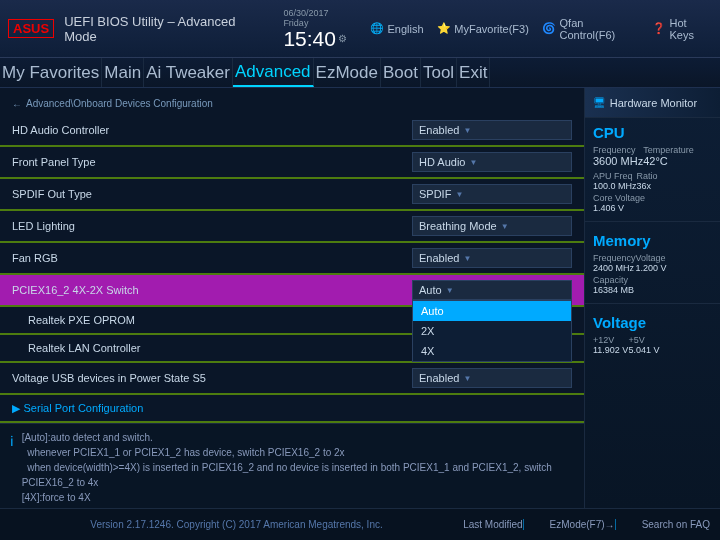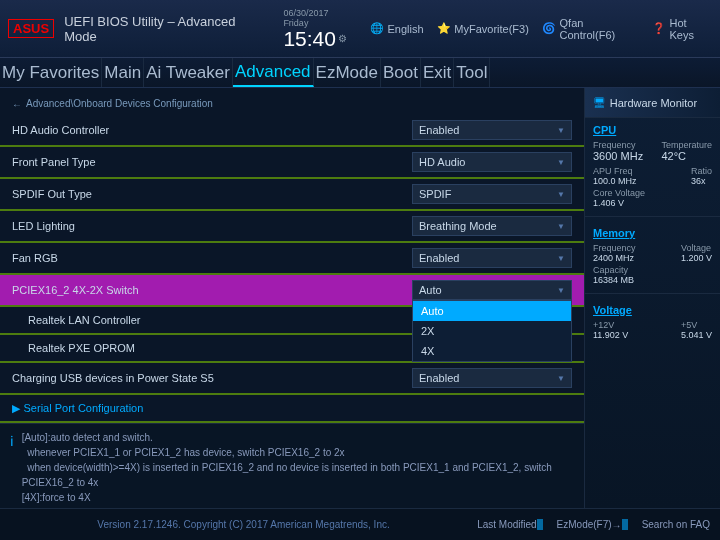--- a/index.html
+++ b/index.html
@@ -142,21 +142,21 @@
 
     .dropdown-control {
       width: 160px;
       background: #1a2a40;
       border: 1px solid #2a4060;
       color: #c8d8e8;
       font-size: 11px;
       padding: 3px 6px;
       display: flex;
       align-items: center;
-      justify-content: space-between;
+      justify-content: flex-start;
       cursor: pointer;
       position: relative;
     }
     .dropdown-arrow {
       color: #5577aa;
       font-size: 8px;
       margin-left: 4px;
     }
     .dropdown-option {
       padding: 4px 8px;
@@ -208,28 +208,27 @@
     }
     .monitor-icon {
       color: #00aaff;
       font-size: 10px;
     }
     .hw-section {
       padding: 6px 8px 2px 8px;
     }
     .hw-section-title {
       color: #00aaff;
-      font-size: 11px;
+      font-size: 15px;
       font-weight: bold;
       margin-bottom: 4px;
-      text-decoration: underline;
     }
     .hw-row {
       display: flex;
-      justify-content: space-between;
+      justify-content: flex-start;
       margin-bottom: 2px;
     }
     .hw-label {
       color: #8899aa;
       font-size: 9px;
     }
     .hw-value {
       color: #c8d8e8;
       font-size: 9px;
     }
@@ -264,22 +263,22 @@
       display: flex;
       align-items: center;
     }
     .bottom-action {
       color: #8899bb;
       font-size: 10px;
       cursor: pointer;
       display: flex;
       align-items: center;
       gap: 3px;
-      border-left: 6px solid #0369a1;
-      padding-left: 14px;
+      border-left: 1px solid #0369a1;
+      padding-left: 26px;
     }
     .bottom-action:first-child { border-left: none; padding-left: 0; }
 
     
     .pciex-dropdown-container {
       position: relative;
     }
     .pciex-popup {
       position: absolute;
       top: 100%;
@@ -328,22 +327,22 @@
   </div>
 </div>
 
 <div class="nav-bar">
   <div class="nav-tab">My Favorites</div>
   <div class="nav-tab">Main</div>
   <div class="nav-tab">Ai Tweaker</div>
   <div class="nav-tab active">Advanced</div>
   <div class="nav-tab">EzMode</div>
   <div class="nav-tab">Boot</div>
+  <div class="nav-tab">Tool</div>
   <div class="nav-tab">Exit</div>
-  <div class="nav-tab">Tool</div>
 </div>
 
 <div class="main-content">
 
   <div class="left-panel">
 
     <div class="breadcrumb">
       <span>←</span>
       <span>Advanced\Onboard Devices Configuration</span>
     </div>
@@ -397,29 +396,29 @@
         </div>
         <div class="pciex-popup">
           <div class="dropdown-option active">Auto</div>
           <div class="dropdown-option">2X</div>
           <div class="dropdown-option">4X</div>
         </div>
       </div>
     </div>
 
     <div class="settings-row" style="padding-left:28px;">
+      <div class="settings-label">Realtek PXE OPROM</div>
+    </div>
+
+    <div class="settings-row" style="padding-left:28px;">
       <div class="settings-label">Realtek LAN Controller</div>
     </div>
 
-    <div class="settings-row" style="padding-left:28px;">
-      <div class="settings-label">Realtek PXE OPROM</div>
-    </div>
-
-    <div class="settings-row">
-      <div class="settings-label">Charging USB devices in Power State S5</div>
+    <div class="settings-row">
+      <div class="settings-label">Voltage USB devices in Power State S5</div>
       <div class="dropdown-control">
         <span>Enabled</span>
         <span class="dropdown-arrow">▼</span>
       </div>
     </div>
 
     <div class="settings-row">
       <div class="settings-label section">▶ Serial Port Configuration</div>
     </div>
 

